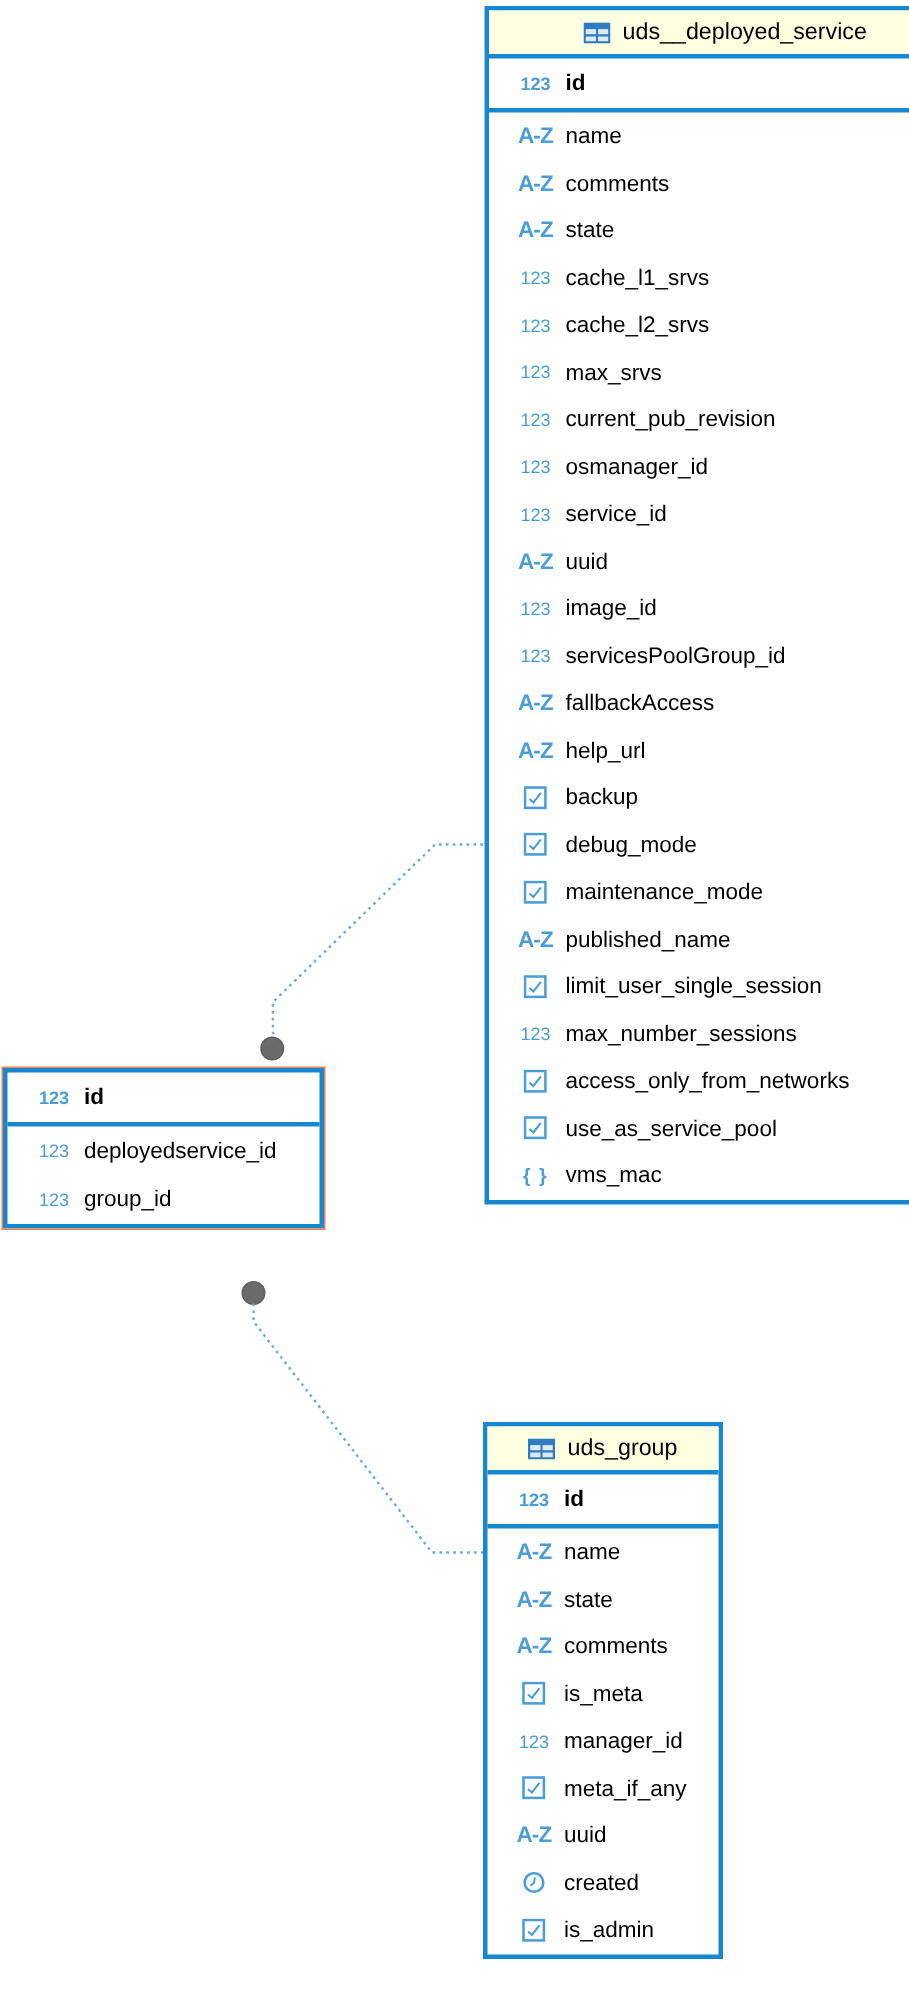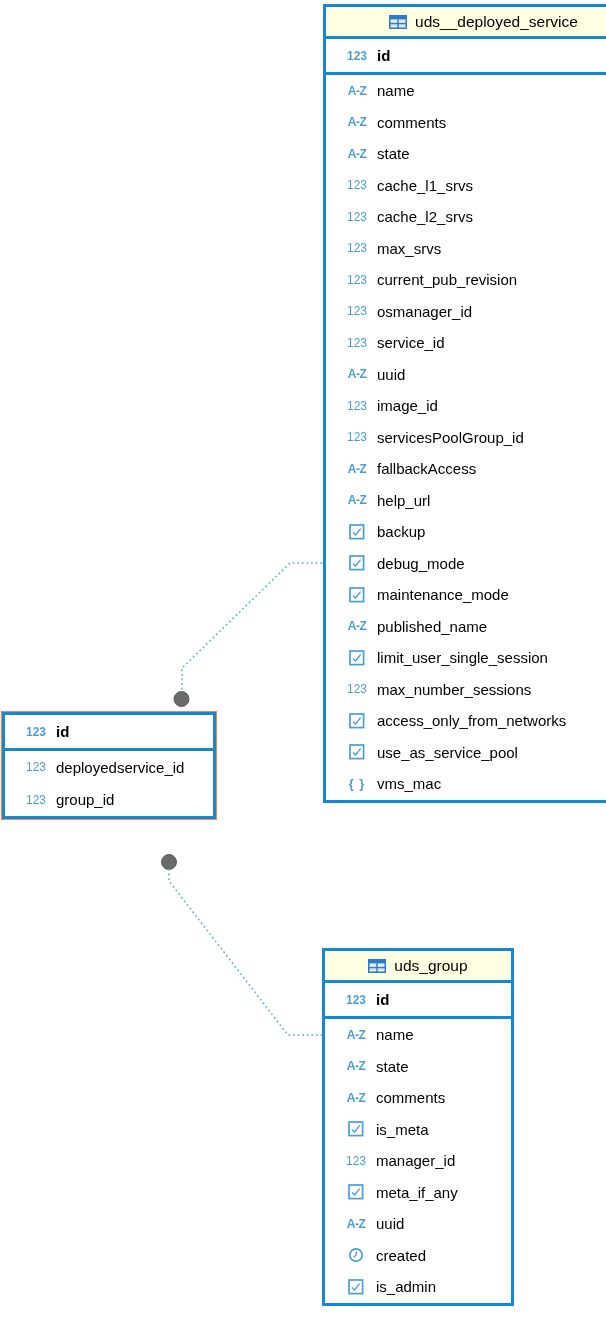--- a/index.html
+++ b/index.html
@@ -22,21 +22,21 @@
     position:absolute;left:0;top:0;width:606px;height:1344px;z-index:0;
   }
   .erd-table{
     position:absolute;
     background:#fff;
     border:3px solid var(--border-blue);
     z-index:1;
   }
   .t1{left:323px;top:4px;width:321px;}
   .t2{left:2px;top:712px;width:214px;outline:1px solid var(--hdr-orange);}
-  .t3{left:322px;top:948px;width:192px;}
+  .t3{left:322px;top:948px;width:160px;}
   .tbl-header{
     height:32px;
     background:var(--hdr-yellow);
     border-bottom:3px solid var(--border-blue);
     display:flex;align-items:center;justify-content:center;gap:8px;
     font-size:15.5px;color:#000;
   }
   .t2 .tbl-header{background:var(--hdr-orange);}
   .tbl-icon{display:flex;align-items:center;}
   .key-rows{border-bottom:3px solid var(--border-blue);}
@@ -48,21 +48,21 @@
     font-size:15px;color:#000;
     white-space:nowrap;
   }
   .t2 .body-rows .col-row{height:32.5px;}
   .col-icon{
     width:24px;min-width:24px;
     display:flex;align-items:center;justify-content:center;
     color:var(--icon-blue);
   }
   .ic-num{font-size:12px;letter-spacing:0px;}
-  .ic-az{font-size:12px;font-weight:700;letter-spacing:-0.5px;}
+  .ic-az{font-size:15px;font-weight:700;letter-spacing:-0.5px;}
   .ic-json{font-size:13px;font-weight:600;letter-spacing:1px;}
   .connector{fill:none;stroke:var(--line-blue);stroke-width:1.6;stroke-dasharray:1.8 2.8;}
   .anchor-dot{fill:var(--dot-gray);stroke:#5e5e5e;stroke-width:1;}
 </style>
 </head>
 <body>
 
 <svg id="connector-layer" viewBox="0 0 606 1344">
   <g>
     <path class="connector" d="M 322 563 L 290 563 L 182 668 L 182 692"></path>

